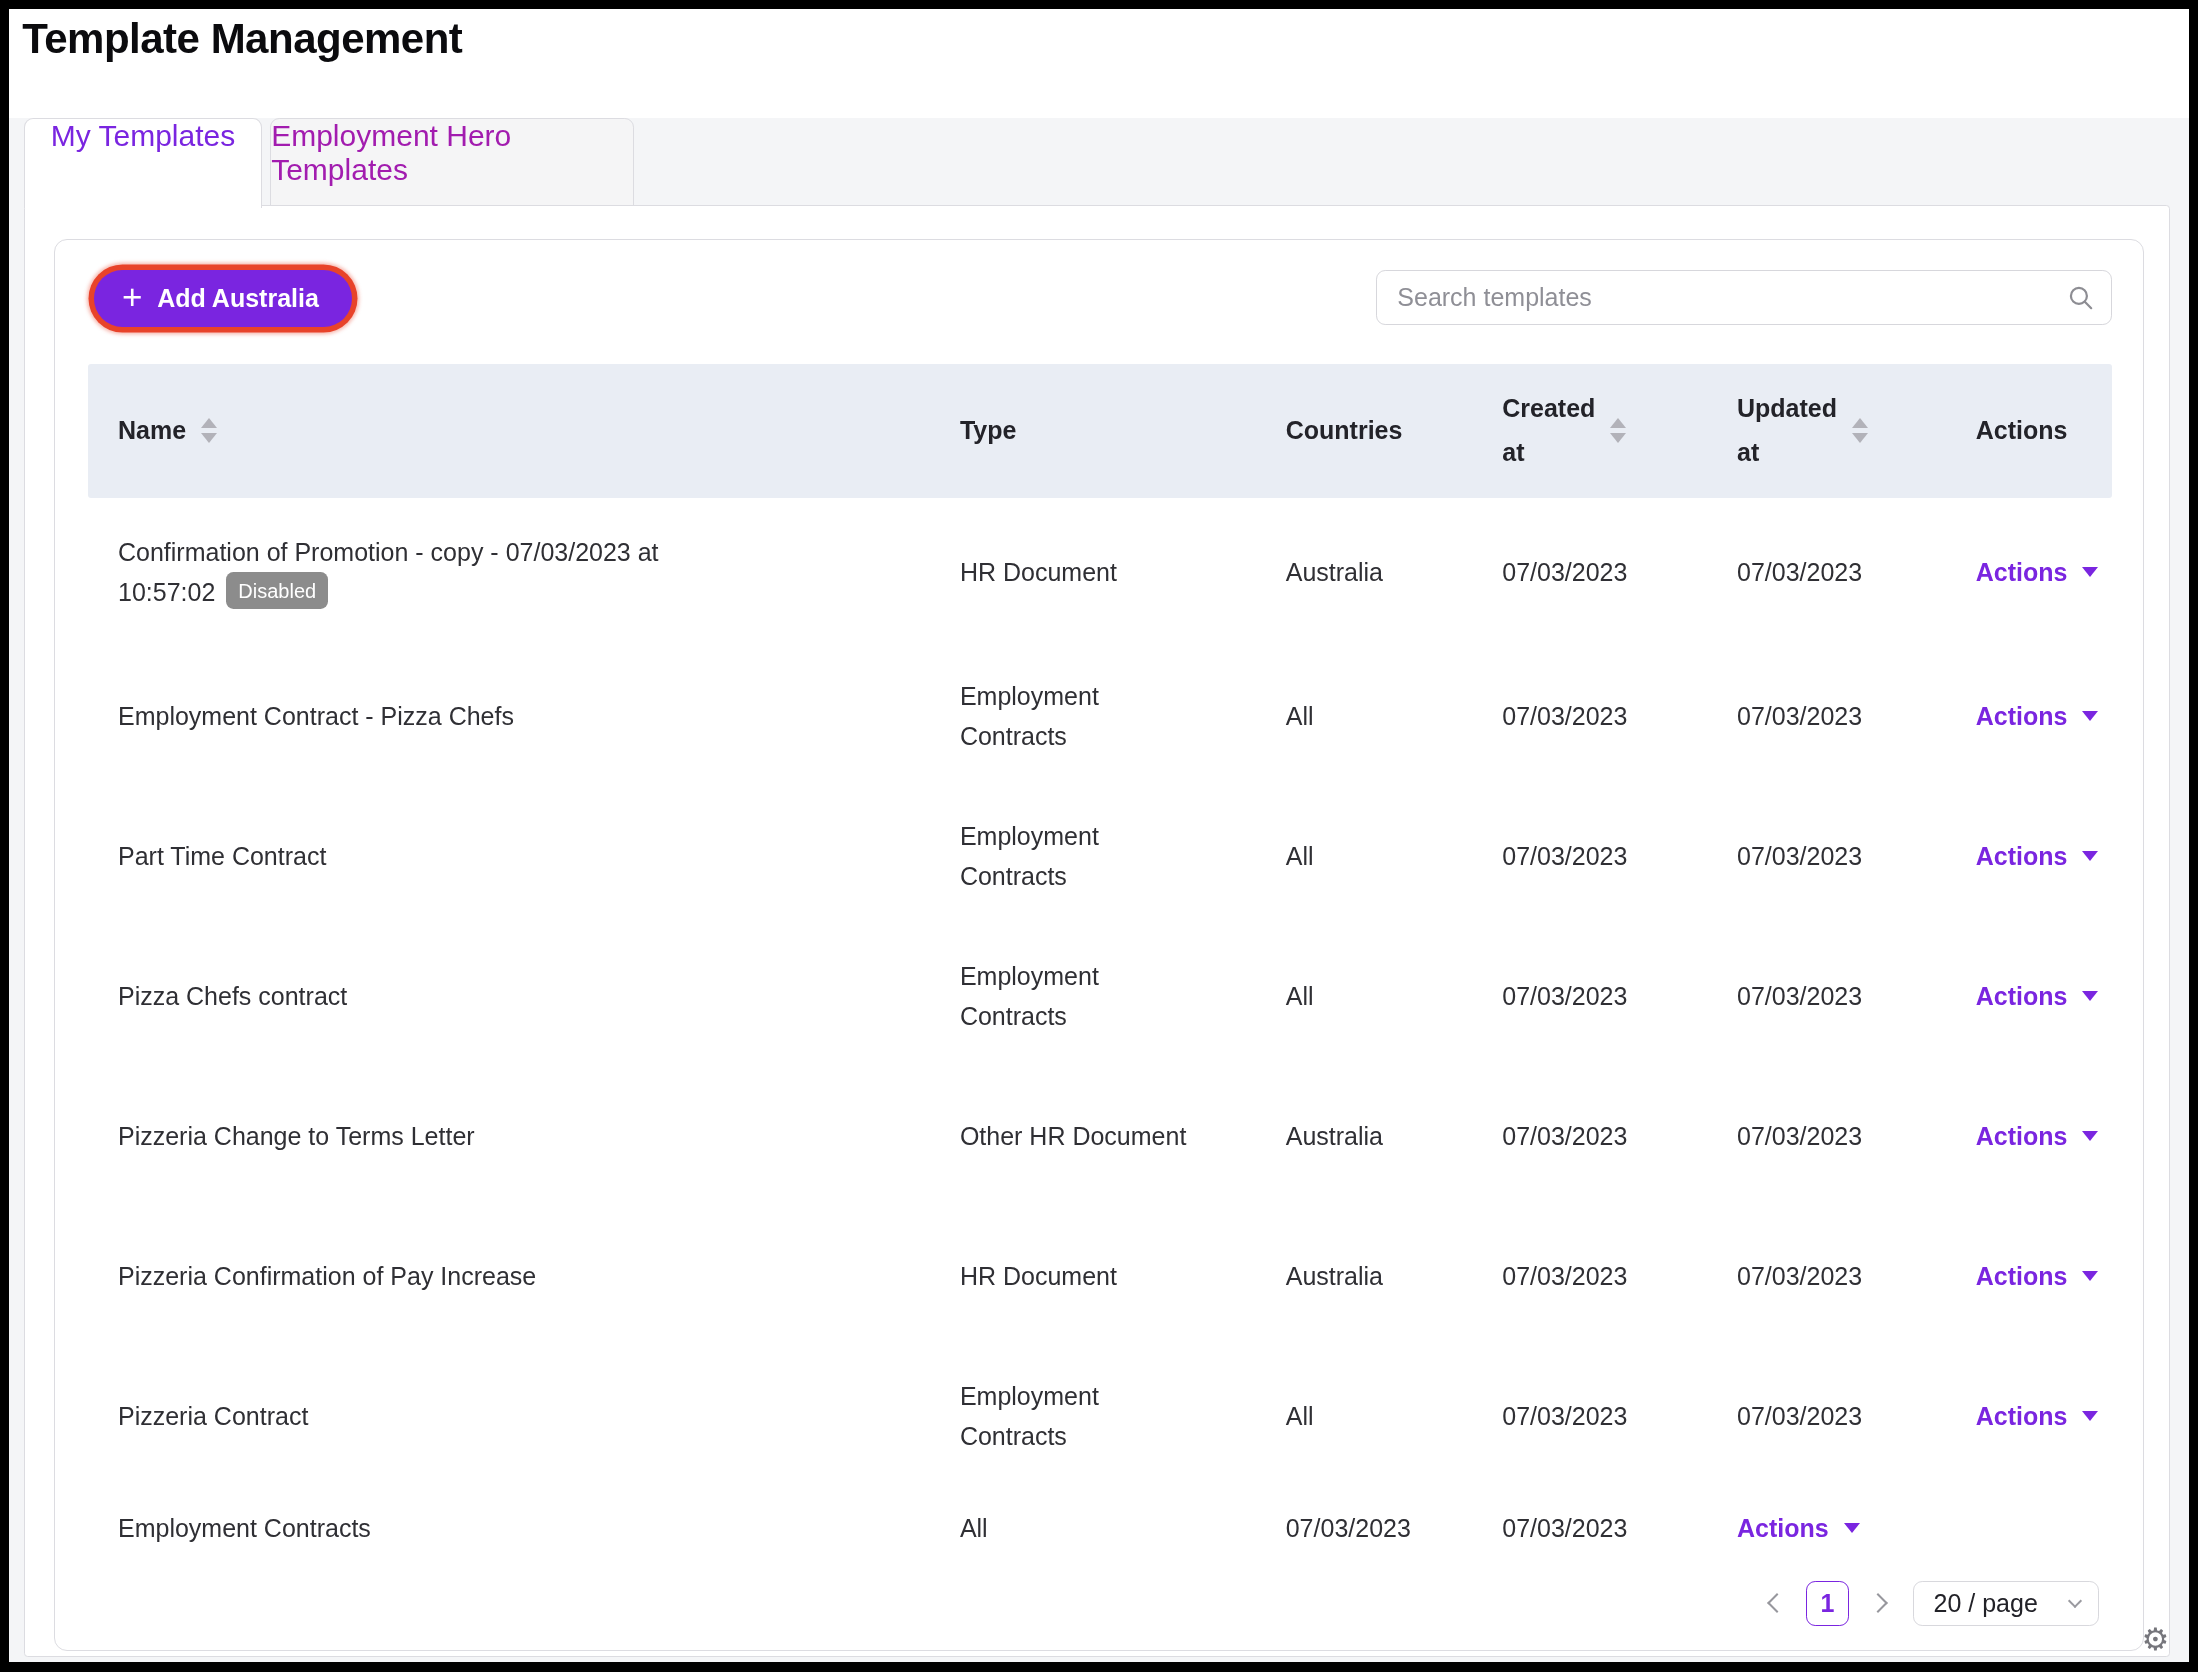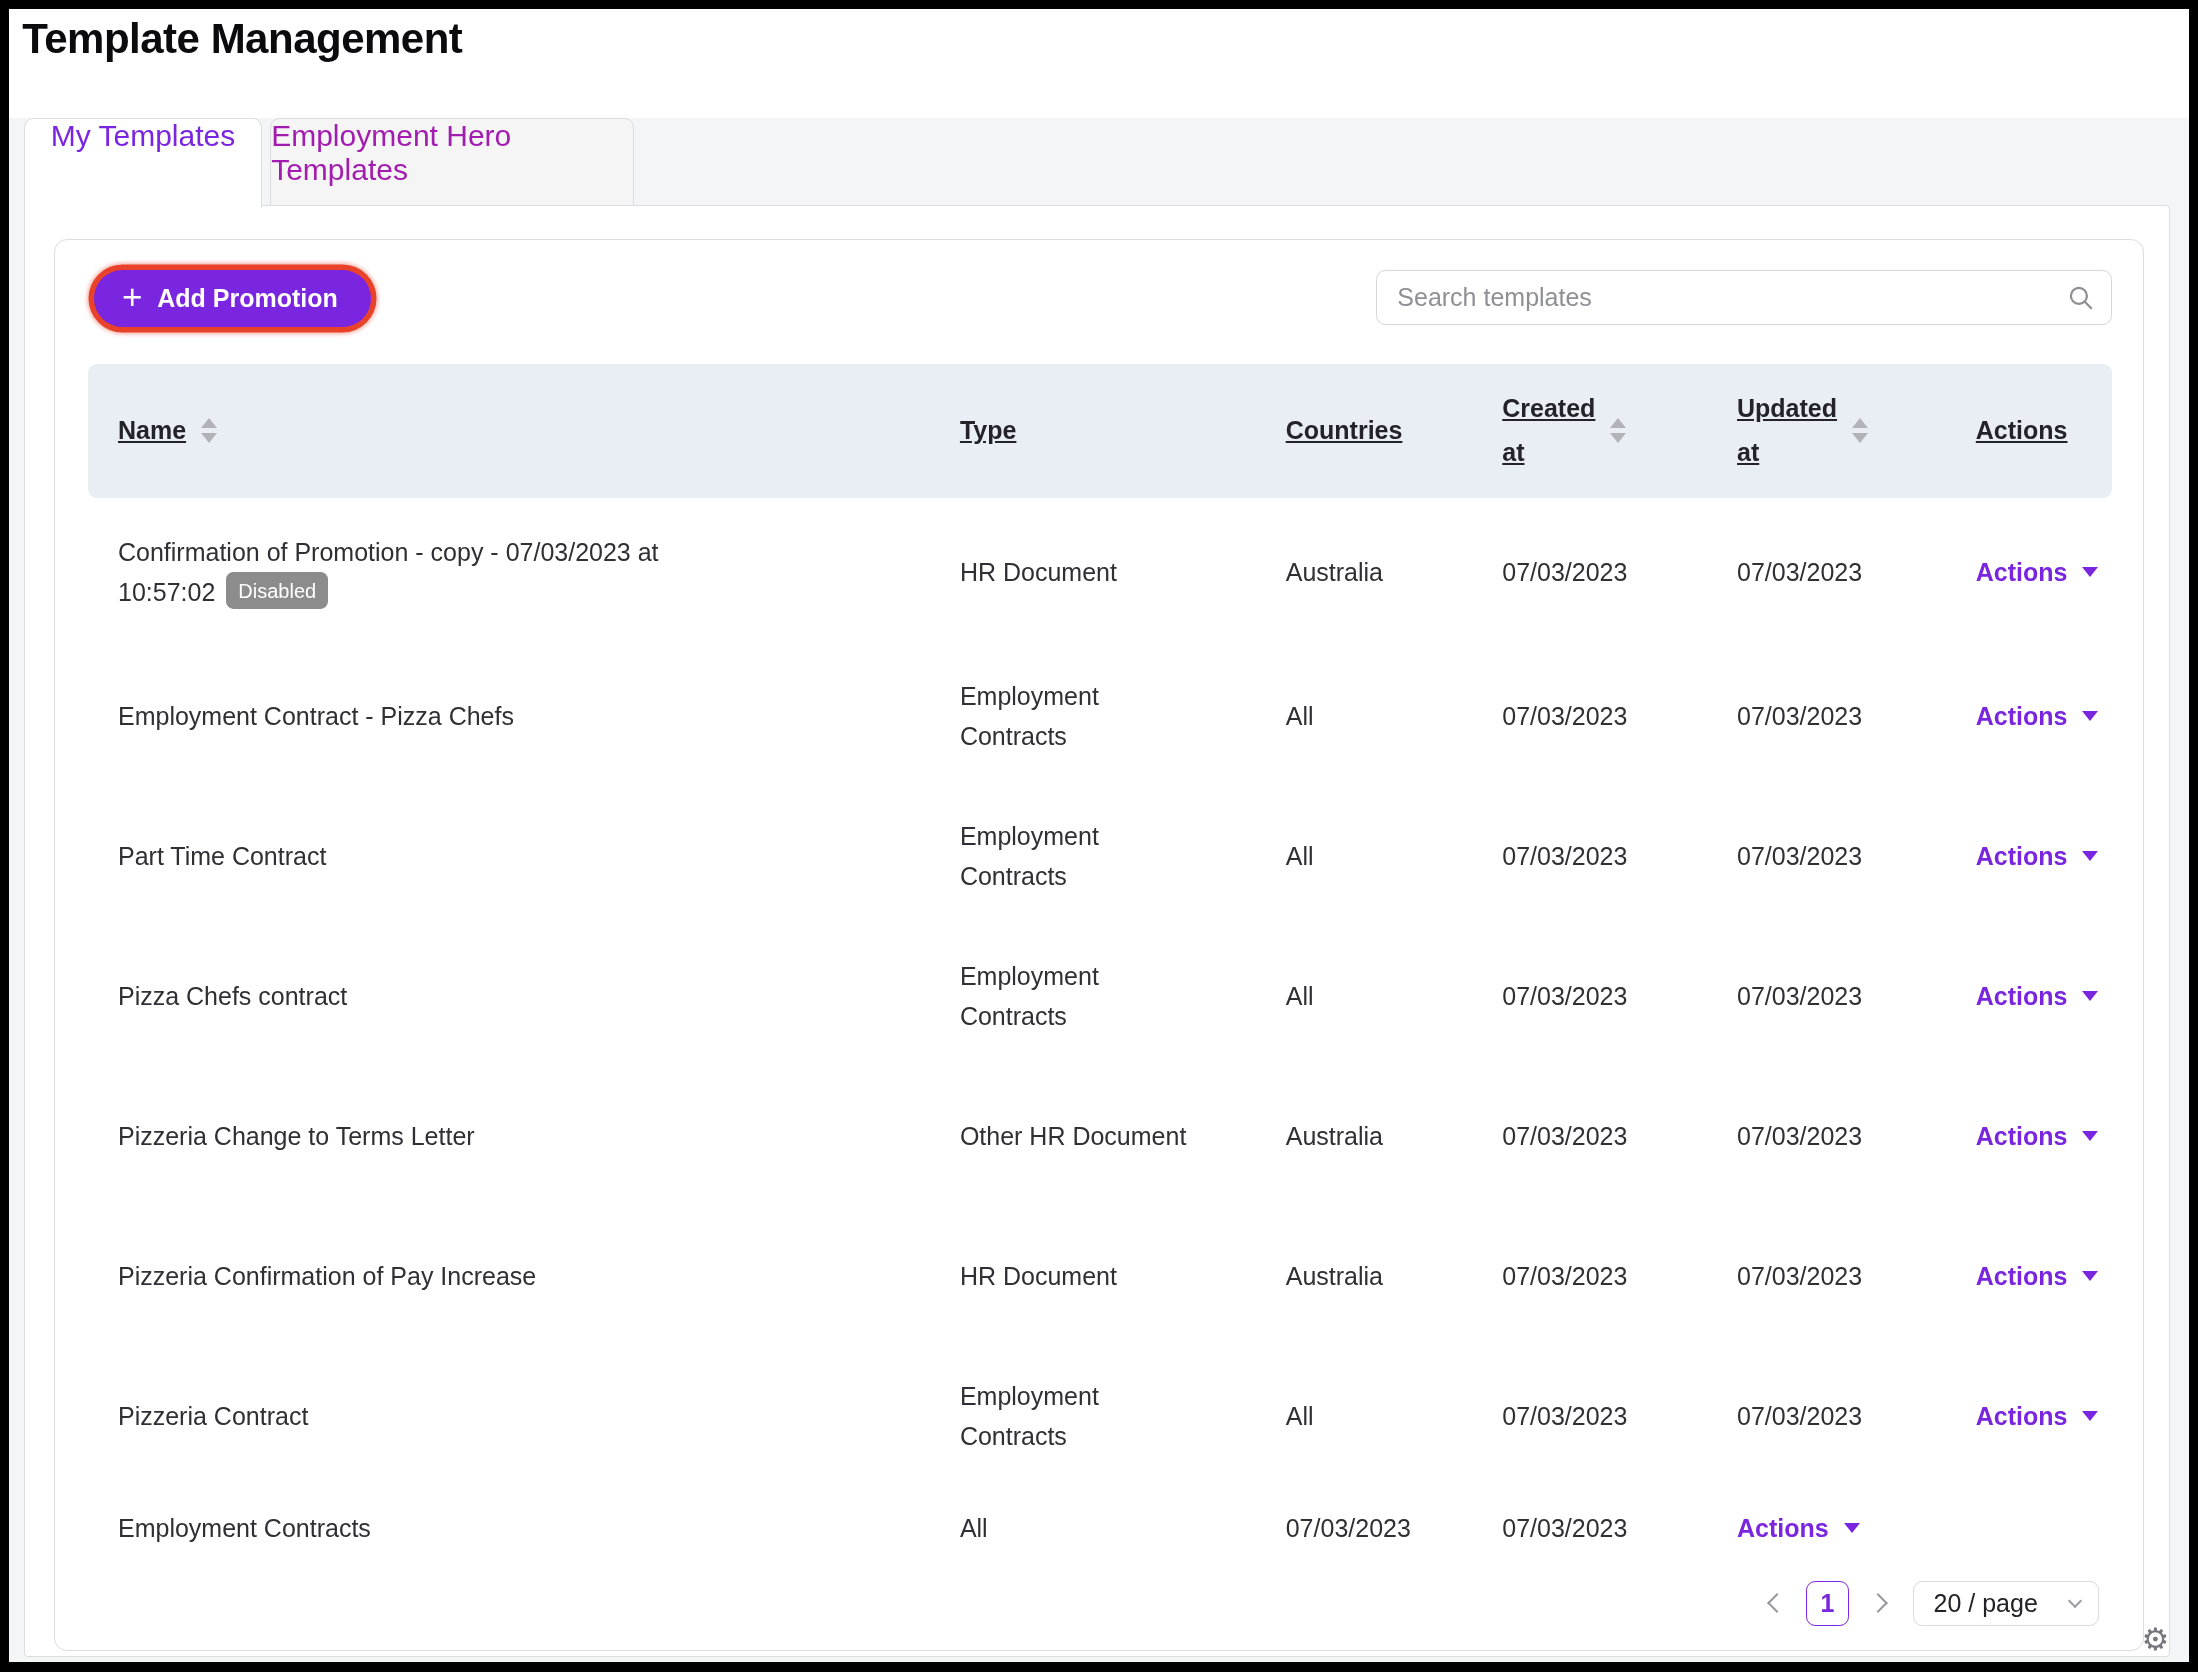--- a/index.html
+++ b/index.html
@@ -69,22 +69,22 @@
   .search-box input::placeholder { color: var(--muted); }
   .search-icon { position: absolute; right: 16.6px; top: 13px; }
   
   .table { margin-top: 37px; display: flex; flex-direction: column; }
   .thead, .tr {
     display: grid;
     grid-template-columns: 41.6% 16.1% 10.7% 11.6% 11.8% auto;
     align-items: center;
   }
   .thead {
-    background: var(--table-header-bg); border-radius: 9px; min-height: 134px;
-    color: var(--text-primary); font-weight: 700; font-size: 25px; text-decoration: underline;
+    background: var(--table-header-bg); border-radius: 3px; min-height: 134px;
+    color: var(--text-primary); font-weight: 700; font-size: 25px;
   }
   .th { display: flex; align-items: center; gap: 14.8px; padding-left: 29.5px; }
   .th.c3, .th.c4 { }
   .th.c3 .th-label, .th.c4 .th-label { width: min-content; line-height: 1.75; }
   .sorter { display: inline-flex; flex-direction: column; gap: 4.6px; cursor: pointer; }
   .tri { width: 0; height: 0; border-left: 8.3px solid transparent; border-right: 8.3px solid transparent; display: block; }
   .tri.up { border-bottom: 10px solid #b2b2b9; }
   .tri.down { border-top: 10px solid #b2b2b9; }
   .tr { min-height: 140px; font-size: 25px; color: var(--text-secondary); }
   .tr:first-child { min-height: 148px; }
@@ -155,21 +155,21 @@
   <div class="tab inactive">
     <span>Employment Hero Templates</span>
   </div>
 
   <div class="pane">
     <div class="card">
 
       <div class="toolbar">
         <button class="add-btn">
           <span class="plus">+</span>
-          <span>Add Promotion</span>
+          <span>Add Australia</span>
         </button>
         <div class="search-box">
           <input type="text" placeholder="Search templates" style="">
           <span class="search-icon">
             <svg width="29.5" height="29.5" viewBox="0 0 24 24">
               <circle cx="10.5" cy="10.5" r="6.5" stroke="#8d8d93" stroke-width="1.8" fill="none"></circle>
               <line x1="15.3" y1="15.3" x2="20.5" y2="20.5" stroke="#8d8d93" stroke-width="1.8" stroke-linecap="round"></line>
             </svg>
           </span>
         </div>

